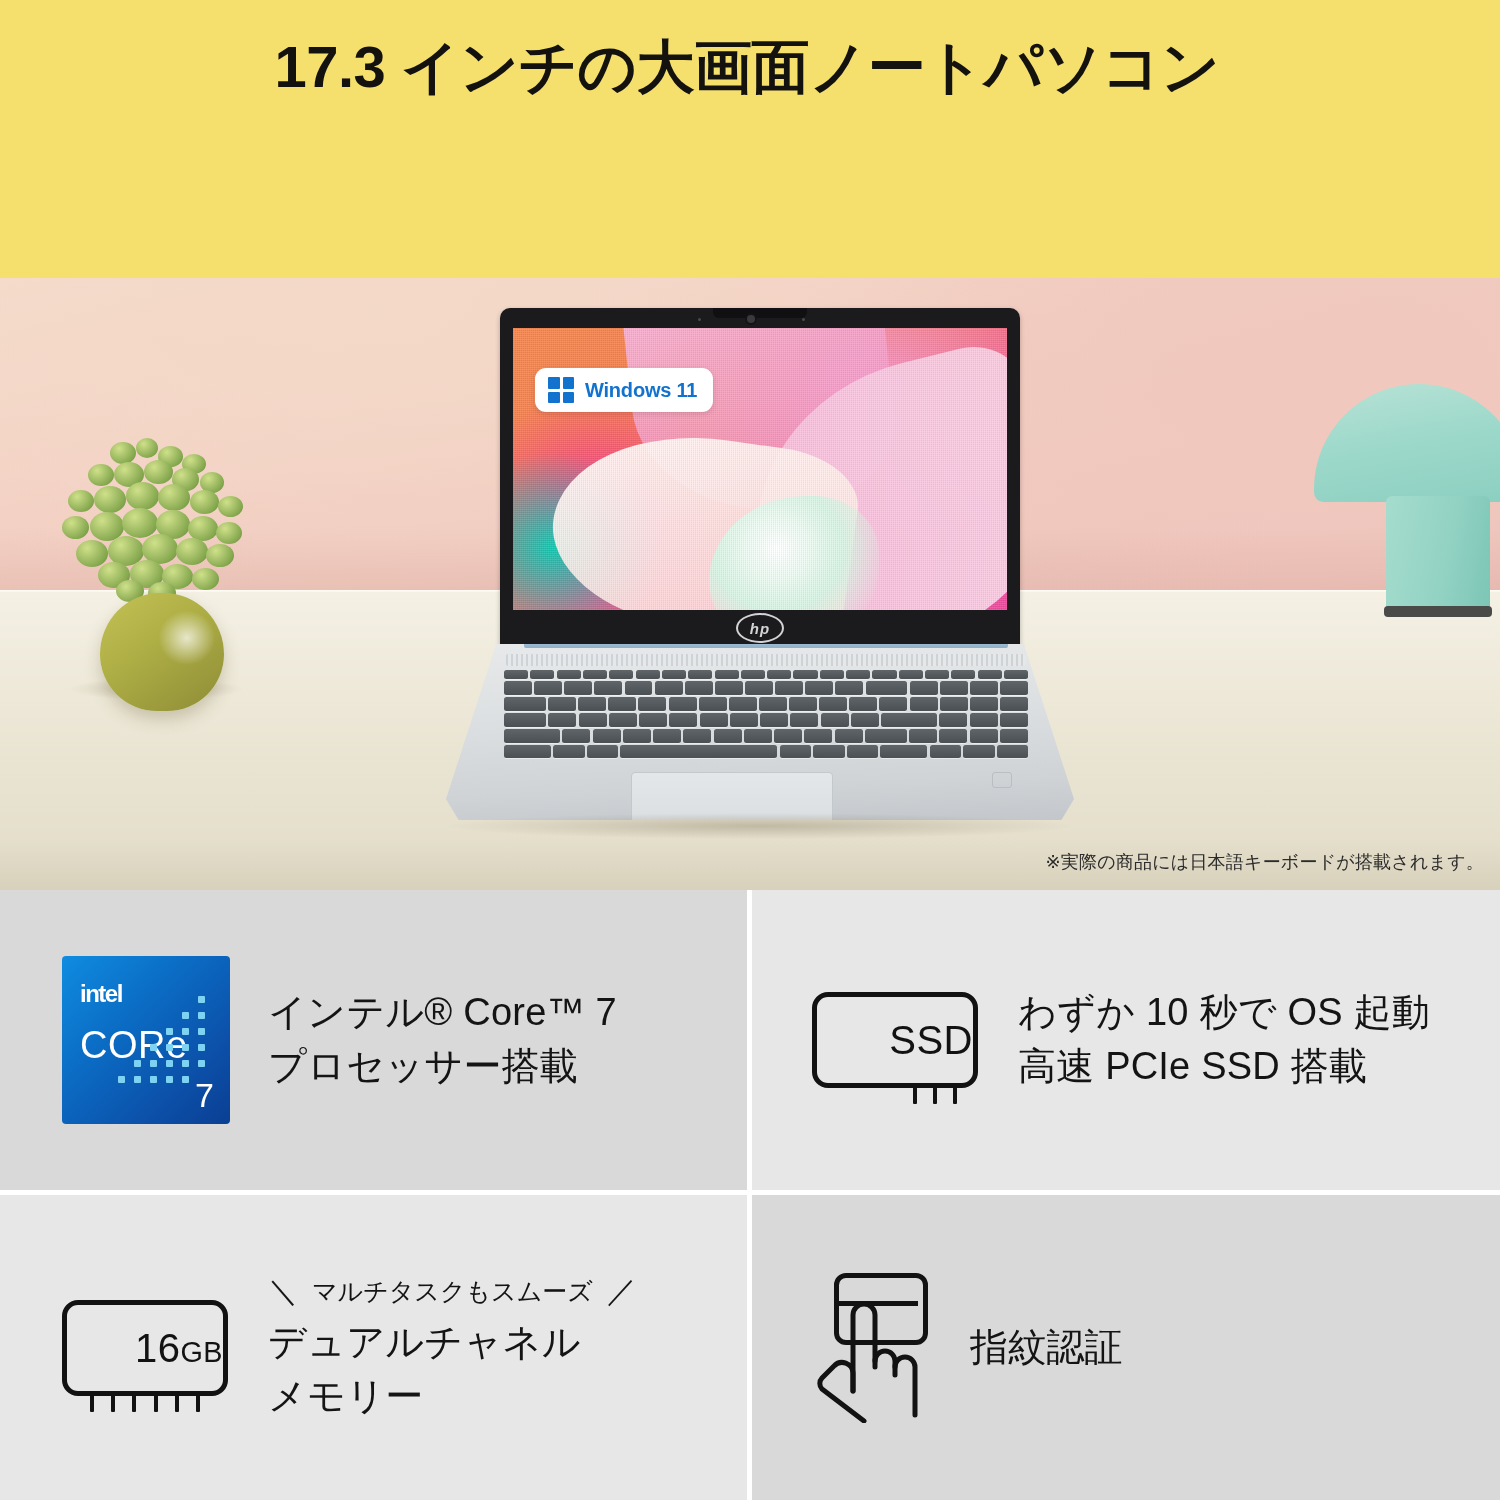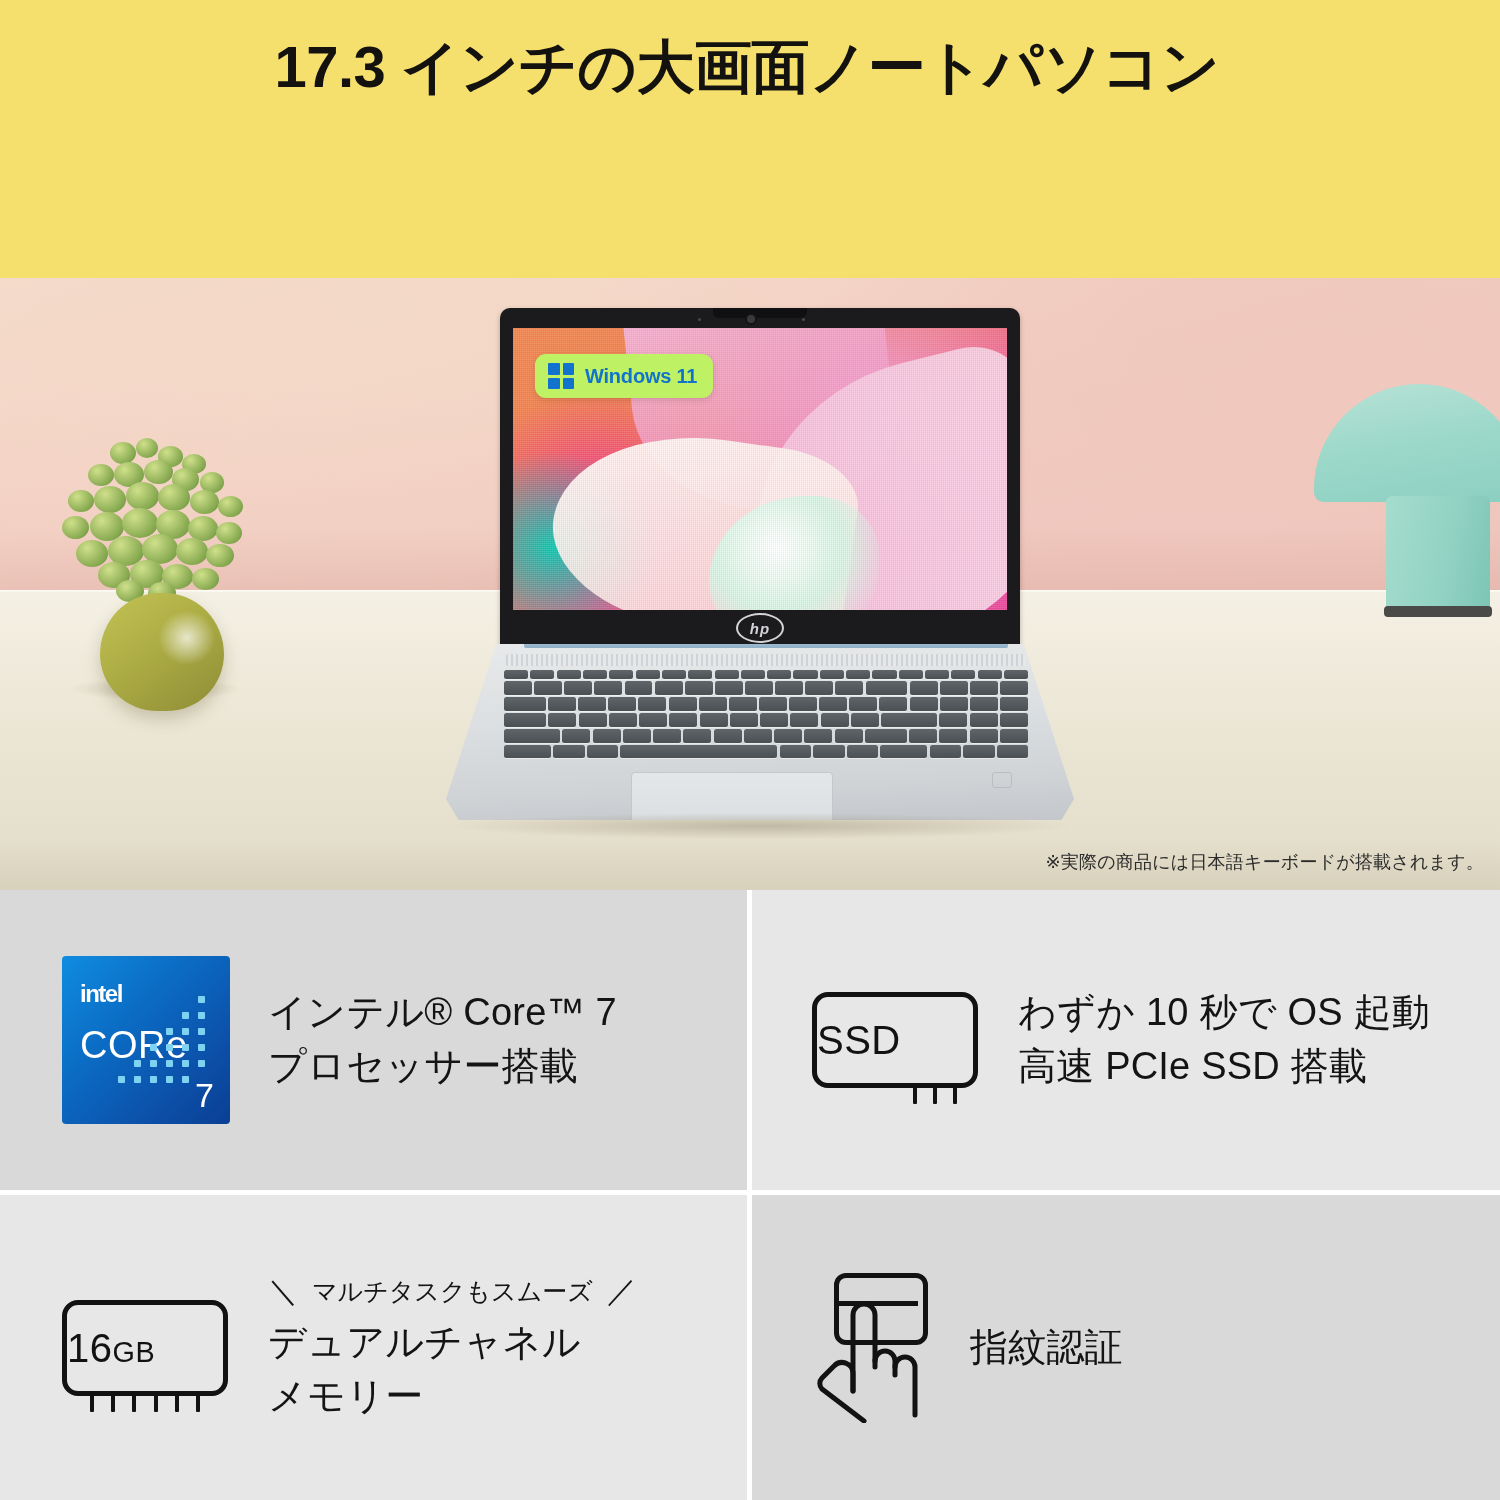--- a/index.html
+++ b/index.html
@@ -158,22 +158,22 @@
   }
   .hp-oval{
     width:44px;height:26px;border-radius:50%;
     border:2.5px solid #d4d4d8;
     display:flex;align-items:center;justify-content:center;
     font-style:italic;font-weight:700;font-size:15px;color:#d4d4d8;letter-spacing:1px;
   }
 
   
   .win-badge{
-    position:absolute;left:22px;top:26px;
-    background:#bef264;border-radius:11px;
+    position:absolute;left:22px;top:40px;
+    background:#ffffff;border-radius:11px;
     padding:9px 16px 9px 13px;
     display:flex;align-items:center;gap:11px;
     box-shadow:0 2px 6px rgba(0,0,0,0.12);
   }
   .win-logo{
     width:26px;height:26px;
     display:grid;grid-template-columns:1fr 1fr;grid-template-rows:1fr 1fr;gap:3px;
   }
   .win-logo i{background:#1273CF;display:block;border-radius:1px;}
   .win-text{
@@ -268,21 +268,21 @@
   .intel-7{
     position:absolute;right:16px;bottom:12px;
     color:#fff;font-size:34px;font-weight:400;line-height:1;
   }
 
   
   .icon-wrap{flex:0 0 auto;margin-right:40px;display:flex;align-items:center;justify-content:center;}
   .chip{
     position:relative;width:156px;height:86px;
     border:5px solid #121212;border-radius:16px;
-    display:flex;align-items:center;justify-content:flex-start;
+    display:flex;align-items:center;justify-content:flex-end;
     background:transparent;
   }
   .chip-label{font-size:40px;font-weight:400;color:#121212;line-height:1;letter-spacing:0.5px;}
   .chip-label .sm{font-size:0.72em;}
   .pins{position:absolute;left:0;bottom:-5px;width:100%;height:0;display:flex;justify-content:space-around;padding:0 14px;box-sizing:border-box;}
   .pins i{display:block;width:4px;height:16px;background:#121212;border-radius:0 0 1px 1px;}
   .pins.right{justify-content:flex-end;gap:16px;padding-right:16px;}
 
   .slashes{
     display:flex;align-items:center;gap:14px;

